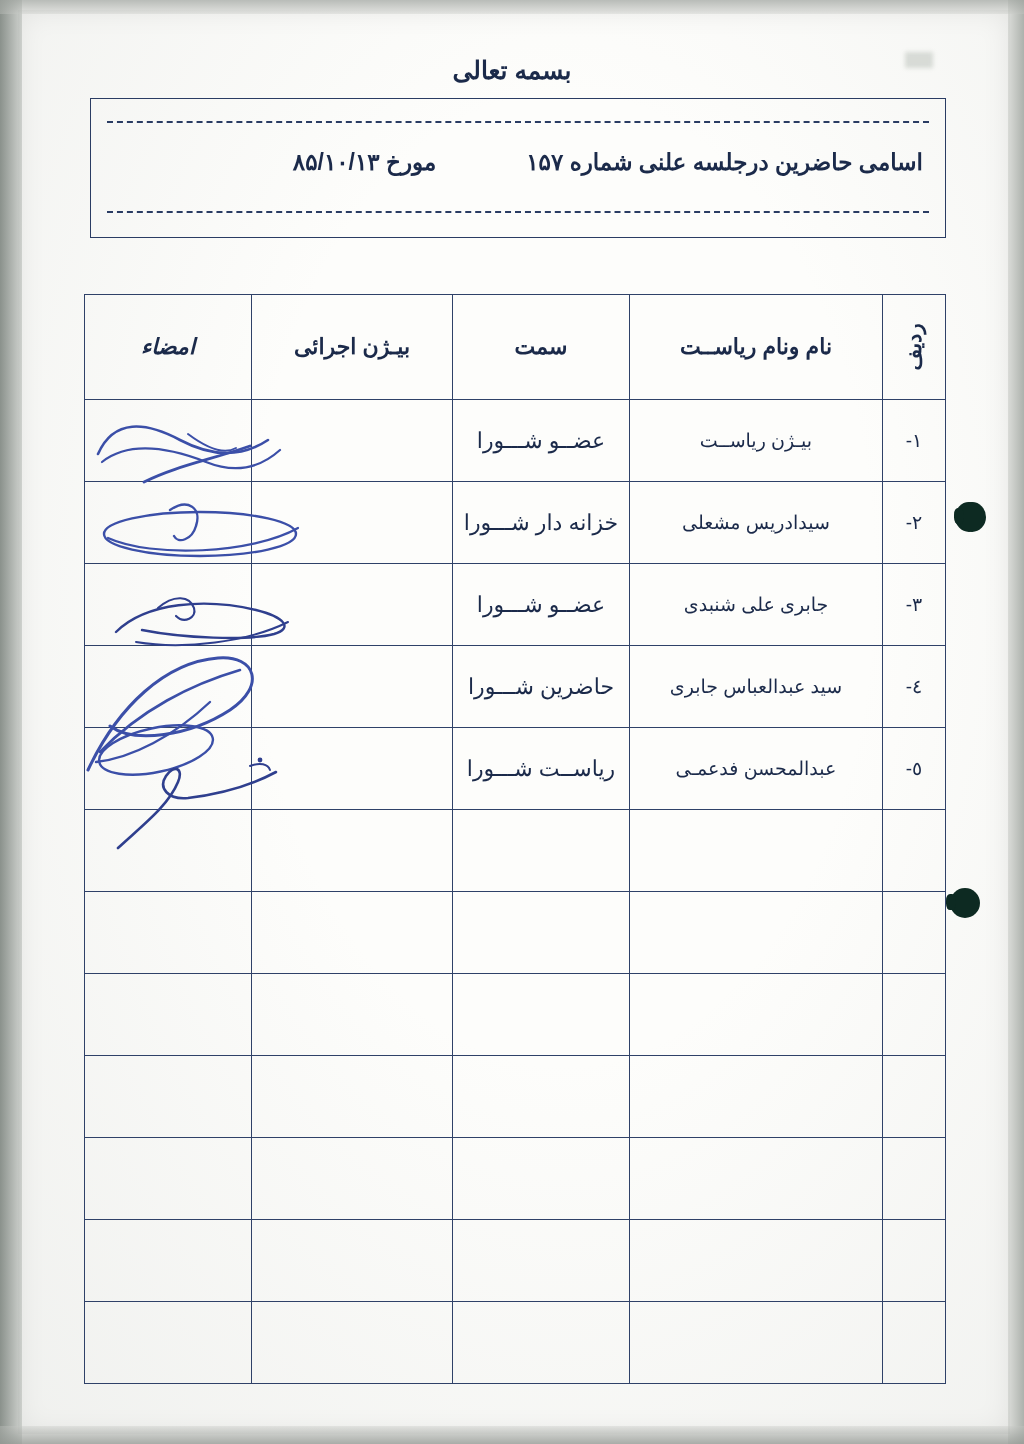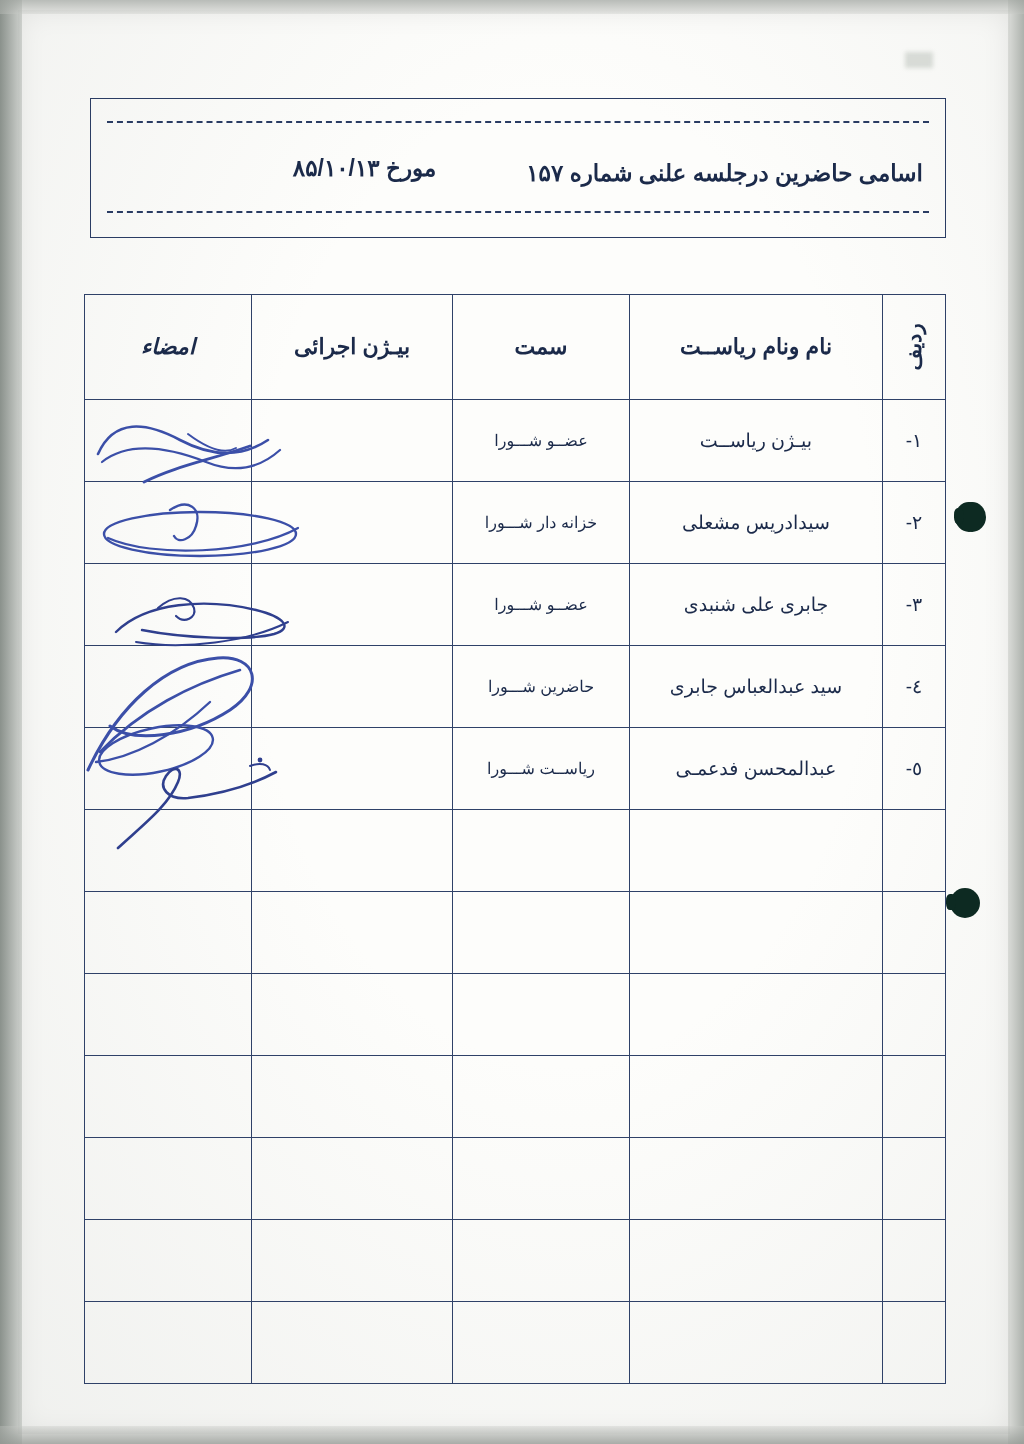--- a/index.html
+++ b/index.html
@@ -97,21 +97,21 @@
     left: 22px;
     display: flex;
     flex-direction: row;
     justify-content: flex-start;
     align-items: center;
     font-size: 23px;
     font-weight: bold;
     color: #1b2a4a;
     direction: rtl;
   }
-  .title-main { white-space: nowrap; margin-top: 11px; }
+  .title-main { white-space: nowrap; }
   .title-date {
     margin-right: 90px;
     white-space: nowrap;
     letter-spacing: 1px;
   }
 
   
   .table-wrap {
     position: absolute;
     right: 78px;
@@ -142,21 +142,21 @@
   .col-row  { width: 62px; }
   .col-name { width: 252px; }
   .col-post { width: 176px; }
   .col-org  { width: 200px; }
   .col-sign { width: 166px; font-style: italic; }
 
   tbody tr { height: 82px; }
   tbody td { font-size: 19px; }
   td.cell-row { font-size: 19px; letter-spacing: 1px; }
   td.cell-name { font-size: 19px; }
-  td.cell-post { font-size: 16px; letter-spacing: 0.5px; margin-left: 13px; }
+  td.cell-post { font-size: 22px; letter-spacing: 0.5px; margin-left: 13px; }
 
   
   .vert-head {
     display: inline-block;
     transform: rotate(-90deg);
     font-size: 21px;
     font-weight: bold;
     white-space: nowrap;
   }
 
@@ -212,20 +212,21 @@
 <div class="page">
 
   <div class="paper"></div>
   <div class="paper-tint"></div>
   <div class="scan-edge-left"></div>
   <div class="scan-edge-right"></div>
   <div class="scan-edge-top"></div>
   <div class="scan-edge-bottom"></div>
   <div class="smudge"></div>
 
+  <div class="bismillah">بسمه تعالی</div>
 
   <div class="title-box">
     <div class="dash-line dash-top"></div>
     <div class="title-text">
       <span class="title-main">اسامی حاضرین درجلسه  علنی شماره ۱۵۷</span>
       <span class="title-date">مورخ  ۸۵/۱۰/۱۳</span>
     </div>
     <div class="dash-line dash-bottom"></div>
   </div>
 

